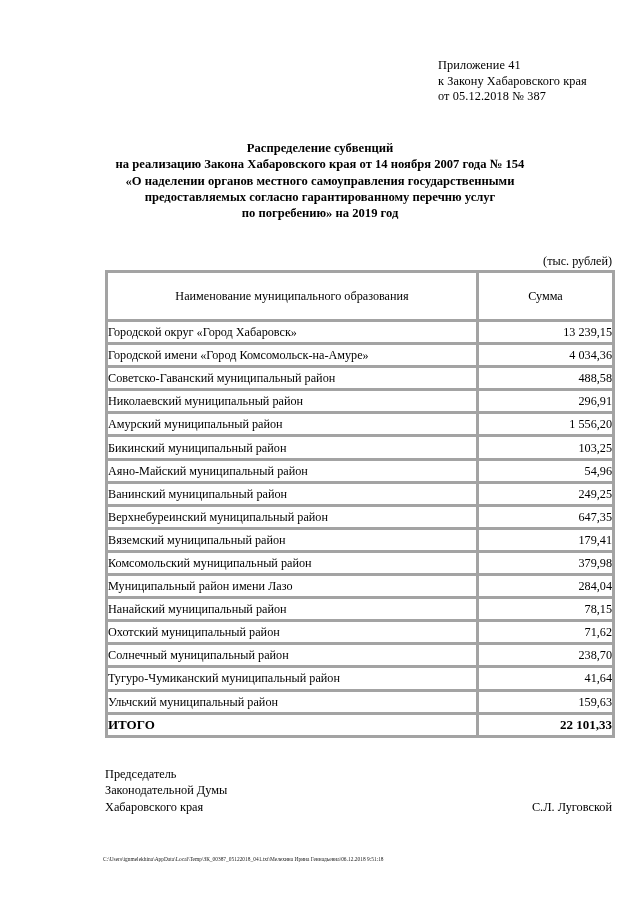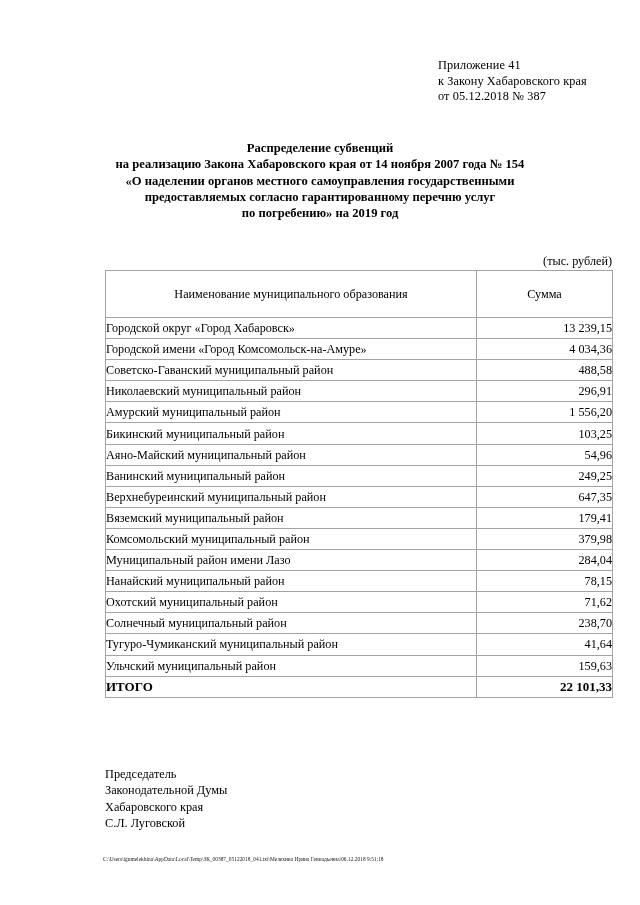--- a/index.html
+++ b/index.html
@@ -67,21 +67,21 @@
   table.dist {
     border-collapse: collapse;
     width: 507px;
     table-layout: fixed;
     font-size: 12.2px;
   }
   table.dist col.c-name { width: 371px; }
   table.dist col.c-sum  { width: 136px; }
 
   table.dist th, table.dist td {
-    border: 1px solid #a3a3a3;
+    border: 3px solid #a3a3a3;
     padding: 0;
     vertical-align: middle;
   }
   table.dist thead th {
     height: 46px;
     font-weight: normal;
     text-align: center;
     font-size: 12.2px;
   }
   table.dist tbody td {
@@ -111,21 +111,20 @@
     top: 766px;
     left: 105px;
     width: 507px;
     font-size: 12.3px;
     line-height: 16.4px;
   }
   .signature .sig-row {
     display: flex;
     justify-content: space-between;
     align-items: baseline;
-    flex-direction: column;
   }
   .signature .sig-name { white-space: nowrap; }
 
   
   .footer-path {
     position: absolute;
     top: 855px;
     left: 103px;
     width: 460px;
     font-size: 5.4px;

